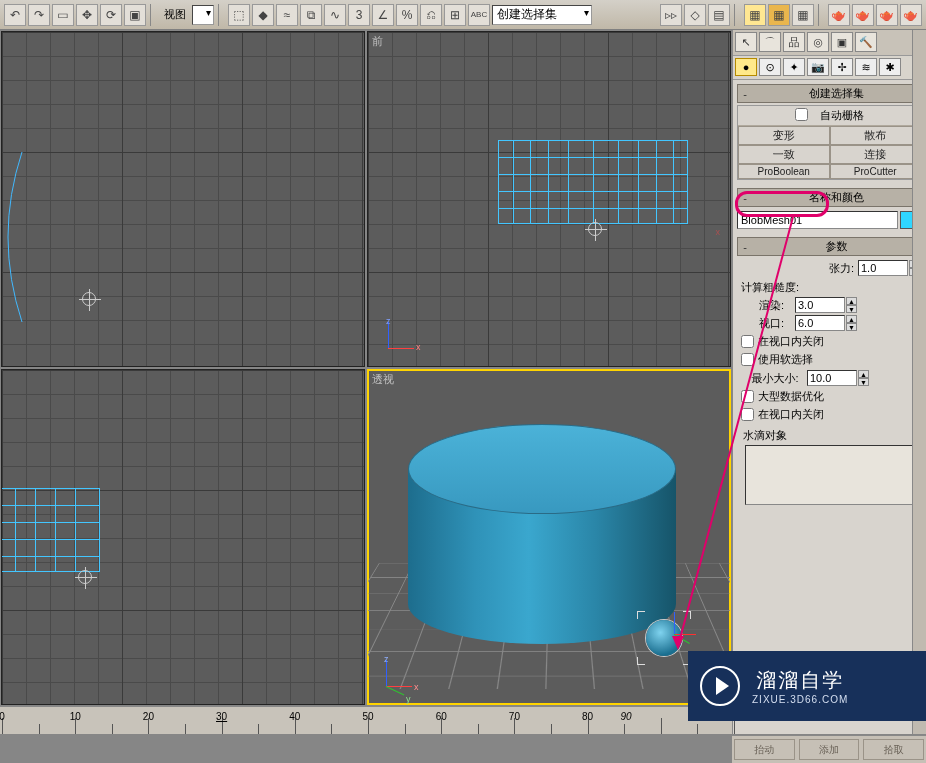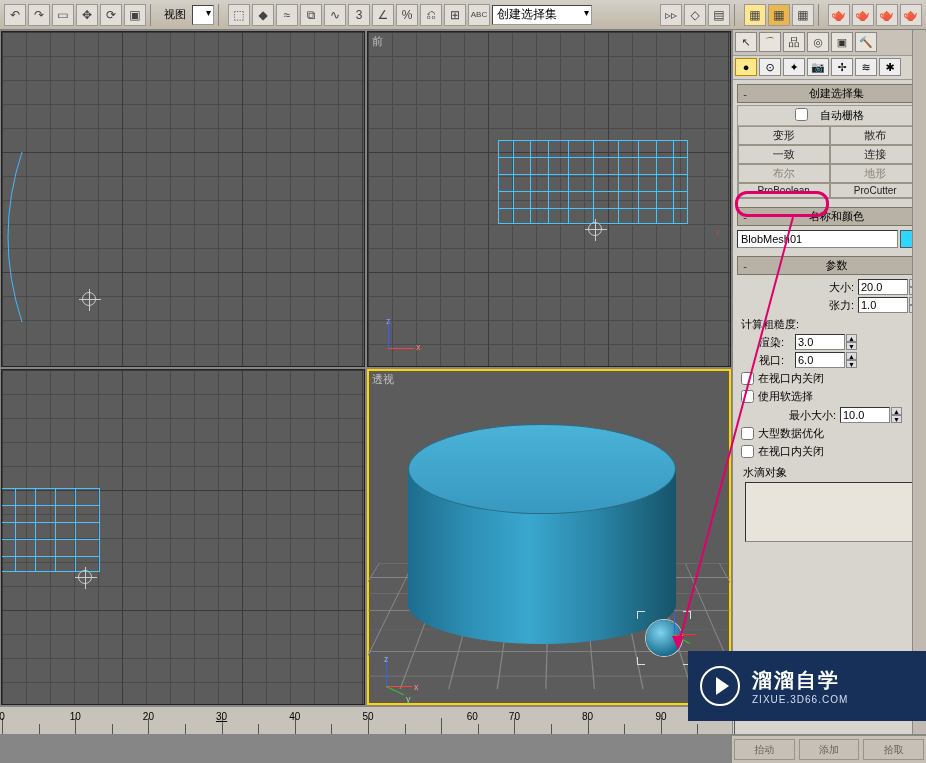--- a/index.html
+++ b/index.html
@@ -287,21 +287,21 @@
   .wm-play {
     width:40px; height:40px; border:2px solid #fff; border-radius:50%;
     display:flex; align-items:center; justify-content:center;
   }
   .wm-play::before {
     content:""; width:0; height:0;
     border-left:13px solid #fff; border-top:9px solid transparent; border-bottom:9px solid transparent;
     margin-left:4px;
   }
   .wm-text { color:#fff; }
-  .wm-text .big { font-size:20px; font-weight:bold; letter-spacing:2px; }
+  .wm-text .big { font-size:20px; font-weight:normal; letter-spacing:2px;text-align:center; }
   .wm-text .small { font-size:10px; letter-spacing:1px; color:#d5dff1; }
 
   
   .arrow-line {
     position:absolute;
     width:2px;
     background:#e0006a;
     transform-origin: top center;
     z-index:40;
   }
@@ -476,30 +476,30 @@
         <div class="tick major" style="left: 221.6px;"></div>
         <div class="tlabel" style="left: 221.6px; text-decoration: underline;">30</div>
         <div class="tick" style="left: 258.2px;"></div>
         <div class="tick major" style="left: 294.8px;"></div>
         <div class="tlabel" style="left: 294.8px;">40</div>
         <div class="tick" style="left: 331.4px;"></div>
         <div class="tick major" style="left: 368px;"></div>
         <div class="tlabel" style="left: 368px;">50</div>
         <div class="tick" style="left: 404.6px;"></div>
         <div class="tick major" style="left: 441.2px;"></div>
-        <div class="tlabel" style="left: 441.2px; margin-left: 31px;">60</div>
+        <div class="tlabel" style="left: 441.2px;">60</div>
         <div class="tick" style="left: 477.8px;"></div>
         <div class="tick major" style="left: 514.4px;"></div>
         <div class="tlabel" style="left: 514.4px;">70</div>
         <div class="tick" style="left: 551px;"></div>
         <div class="tick major" style="left: 587.6px;"></div>
         <div class="tlabel" style="left: 587.6px;">80</div>
         <div class="tick" style="left: 624.2px;"></div>
         <div class="tick major" style="left: 660.8px;"></div>
-        <div class="tlabel" style="left: 661px;">90</div>
+        <div class="tlabel" style="left: 626px; font-style: italic;">90</div>
         <div class="tick" style="left: 697.4px;"></div>
         <div class="tick major" style="left: 734px;"></div>
         <div class="tlabel" style="left: 734px;">100</div>
       </div>
   </div>
 
   <div class="right-panel">
     <div class="rp-tabs">
       <div class="rp-tab">↖</div>
       <div class="rp-tab">⌒</div>
@@ -529,24 +529,20 @@
       </div>
       <div class="obj-row">
         <div class="obj-btn">变形</div>
         <div class="obj-btn">散布</div>
       </div>
       <div class="obj-row">
         <div class="obj-btn">一致</div>
         <div class="obj-btn">连接</div>
       </div>
       <div class="obj-row">
-        <div class="obj-btn disabled">布尔</div>
-        <div class="obj-btn disabled">地形</div>
-      </div>
-      <div class="obj-row">
         <div class="obj-btn" style="font-size:10px;">ProBoolean</div>
         <div class="obj-btn" style="font-size:10px;">ProCutter</div>
       </div>
     </div>
 
     <div class="rollout-header">
       <span class="collapse-btn">-</span>
       <span class="rh-title">名称和颜色</span>
     </div>
     <div class="name-row">
@@ -554,30 +550,20 @@
         <span>BlobMesh01</span>
       </div>
       <div class="color-well"></div>
     </div>
 
     <div class="rollout-header">
       <span class="collapse-btn">-</span>
       <span class="rh-title">参数</span>
     </div>
     <div class="param-body">
-      <div class="param-line">
-        <span class="param-label">大小:</span>
-        <div class="spinner">
-          <input value="20.0" style="">
-          <div class="spin-btns">
-              <div class="spin-btn">▲</div>
-              <div class="spin-btn">▼</div>
-            </div>
-        </div>
-      </div>
       <div class="param-line">
         <span class="param-label">张力:</span>
         <div class="spinner">
           <input value="1.0" style="">
           <div class="spin-btns">
               <div class="spin-btn">▲</div>
               <div class="spin-btn">▼</div>
             </div>
         </div>
       </div>
@@ -604,21 +590,21 @@
       </div>
       <div class="check-line">
         <input type="checkbox" style="">
         <span>在视口内关闭</span>
       </div>
       <div class="check-line">
         <input type="checkbox" style="">
         <span>使用软选择</span>
       </div>
       <div class="param-line" style="margin-left:8px;">
-        <span class="param-label" style="flex:0 0 60px;text-align:right;margin-left:33px;">最小大小:</span>
+        <span class="param-label" style="flex:0 0 60px;text-align:center;">最小大小:</span>
         <div class="spinner">
           <input value="10.0" style="">
           <div class="spin-btns">
               <div class="spin-btn">▲</div>
               <div class="spin-btn">▼</div>
             </div>
         </div>
       </div>
       <div class="check-line">
         <input type="checkbox" style="">

